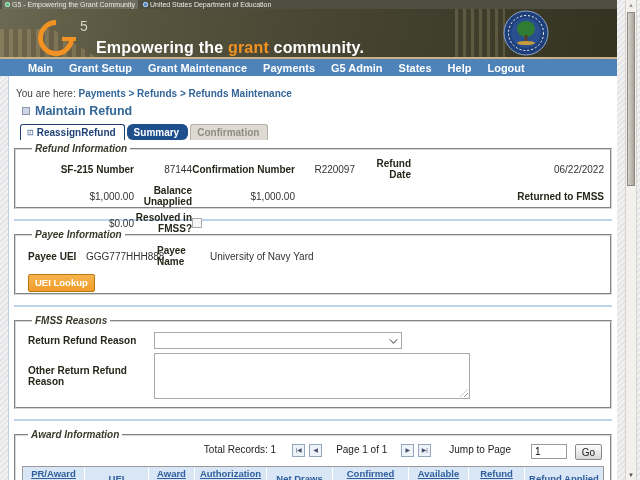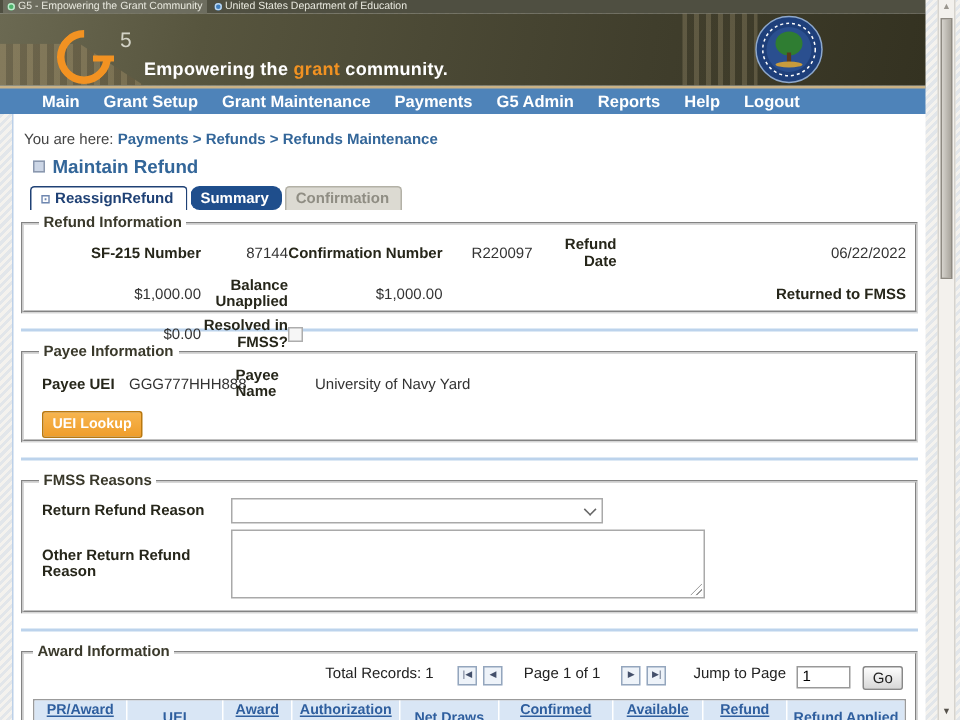--- a/index.html
+++ b/index.html
@@ -22,21 +22,21 @@
     background: linear-gradient(100deg, #6b6952 0%, #57553e 22%, #4b4935 46%, #403e2c 70%, #343221 100%); }
   .shelf-left { position: absolute; left: 0; top: 20px; width: 96px; height: 28px; opacity: .75;
     background: repeating-linear-gradient(90deg, rgba(205,173,122,.35) 0 4px, rgba(120,92,60,.28) 4px 9px);
     clip-path: polygon(0 0, 55% 0, 100% 100%, 0 100%); }
   .shelf-right { position: absolute; left: 455px; top: 0; width: 50px; height: 48px; opacity: .55;
     background: repeating-linear-gradient(90deg, rgba(214,194,152,.4) 0 3px, rgba(80,72,52,.25) 3px 8px); }
   .g-ring { position: absolute; left: 38px; top: 11px; width: 36px; height: 36px; border-radius: 50%;
     border: 5px solid #F29222; border-right-color: transparent; transform: rotate(-45deg); }
   .g-bar { position: absolute; left: 62px; top: 28px; width: 14px; height: 4px; background: #F29222; }
   .g-five { position: absolute; left: 80px; top: 9px; font-size: 14px; color: #d3d3c6; }
-  .tagline { position: absolute; left: 96px; top: 30px; font-size: 12px; font-weight: bold; color: #fff; letter-spacing: .2px; }
+  .tagline { position: absolute; left: 96px; top: 30px; font-size: 16px; font-weight: bold; color: #fff; letter-spacing: .2px; }
   .tagline .hl { color: #F29222; }
   .seal { position: absolute; left: 503px; top: 1px; }
 
   .navbar { height: 19px; background: #4E83B9; border-top: 2px solid #C9B287;
     display: flex; align-items: center; gap: 16px; padding-left: 28px;
     font-size: 11px; font-weight: bold; color: #fff; }
   .navbar a { color: #fff; text-decoration: none; white-space: nowrap; cursor: pointer; }
 
   
   .main { position: absolute; left: 8px; top: 76px; width: 609px; height: 404px; background: #fff;
@@ -52,21 +52,21 @@
   .tabs { display: flex; align-items: flex-end; margin: 4px 0 0 11px; height: 18px; }
   .tab { font-size: 10px; font-weight: bold; padding: 2px 8px 2px 6px; margin-right: 2px;
     border: 1px solid #8c97a8; border-bottom: none; border-radius: 3px 3px 0 0;
     display: flex; align-items: center; gap: 3px; cursor: pointer; white-space: nowrap; }
   .tab.active { background: #fff; color: #1F4175; border-color: #1F4175; }
   .tab.summary { background: #1F4E8C; color: #fff; border-color: #1F4E8C; border-radius: 6px; }
   .tab.disabled { background: #DCDAD2; color: #8f8d83; border-color: #b3b1a6; }
   .tab-icon { font-size: 8px; color: #6f87b0; line-height: 8px; }
 
   fieldset { border: 2px groove #d7d7d7; margin: 0 5px; padding: 2px 6px 4px 8px; }
-  legend { font-size: 10px; font-weight: bold; color: #3a392b; padding: 0 3px; margin-left: 2px; }
+  legend { font-size: 10px; font-weight: bold; color: #3a392b; padding: 0 3px; margin-left: 8px; font-style: italic; }
 
   .refund-fs { margin-top: 3px; height: 66px; }
   .refund-grid { display: grid; grid-template-columns: 106px 58px 103px 60px 56px auto;
     row-gap: 5px; font-size: 10px; padding: 2px 0 0 4px; align-items: center; text-align: right; }
   .lbl { font-weight: bold; color: #26261a; }
   .val { color: #333; }
   .checkbox { width: 10px; height: 10px; border: 1px solid #adadad; background: #f6f6f6; cursor: pointer; }
 
   .divider { height: 2px; background: #bcd3ec; margin: 10px 5px 8px 5px; }
 
@@ -147,21 +147,21 @@
         <ellipse cx="23" cy="33" rx="9" ry="2" fill="#c89b3c"></ellipse>
       </svg>
     </div>
 
     <div class="navbar">
       <a>Main</a>
       <a>Grant Setup</a>
       <a>Grant Maintenance</a>
       <a>Payments</a>
       <a>G5 Admin</a>
-      <a>Reports</a>
+      <a>States</a>
       <a>Help</a>
       <a>Logout</a>
     </div>
   </div>
 
   <div class="main">
 
     <div class="breadcrumb">
       <span>You are here: </span><span class="links">Payments &gt; Refunds &gt; Refunds Maintenance</span>
     </div>
@@ -247,21 +247,21 @@
     <fieldset class="award-fs">
       <legend>Award Information</legend>
 
       <div class="pag-row">
         <span style="margin-right:16px;">Total Records: 1</span>
         <button class="pag-btn" style="margin-right:4px;">|◀</button>
         <button class="pag-btn" style="margin-right:14px;">◀</button>
         <span style="margin-right:14px;">Page 1 of 1</span>
         <button class="pag-btn" style="margin-right:4px;">▶</button>
         <button class="pag-btn" style="margin-right:18px;">▶|</button>
-        <span style="margin-right:7px;">Jump to Page</span>
+        <span style="margin-right:20px;">Jump to Page</span>
         <input class="jump-input" style="margin-right: 8px;" value="1">
         <button class="go-btn" style="margin-right:2px;">Go</button>
       </div>
 
       <div class="award-table">
         <div class="hdr">
           <span class="hcell c1">PR/Award Number</span>
           <span class="hcell c2">UEI</span>
           <span class="hcell c3">Award Status</span>
           <span class="hcell c4">Authorization Total</span>

